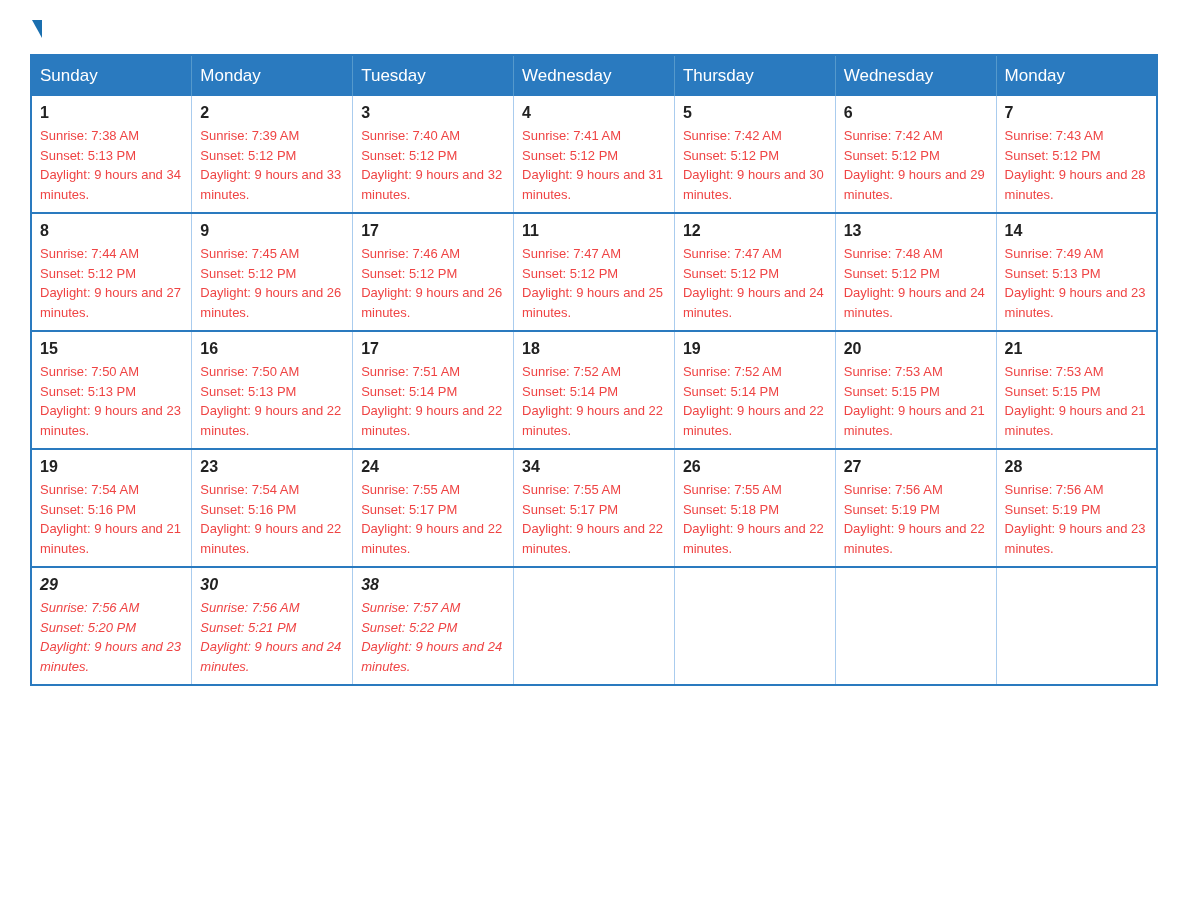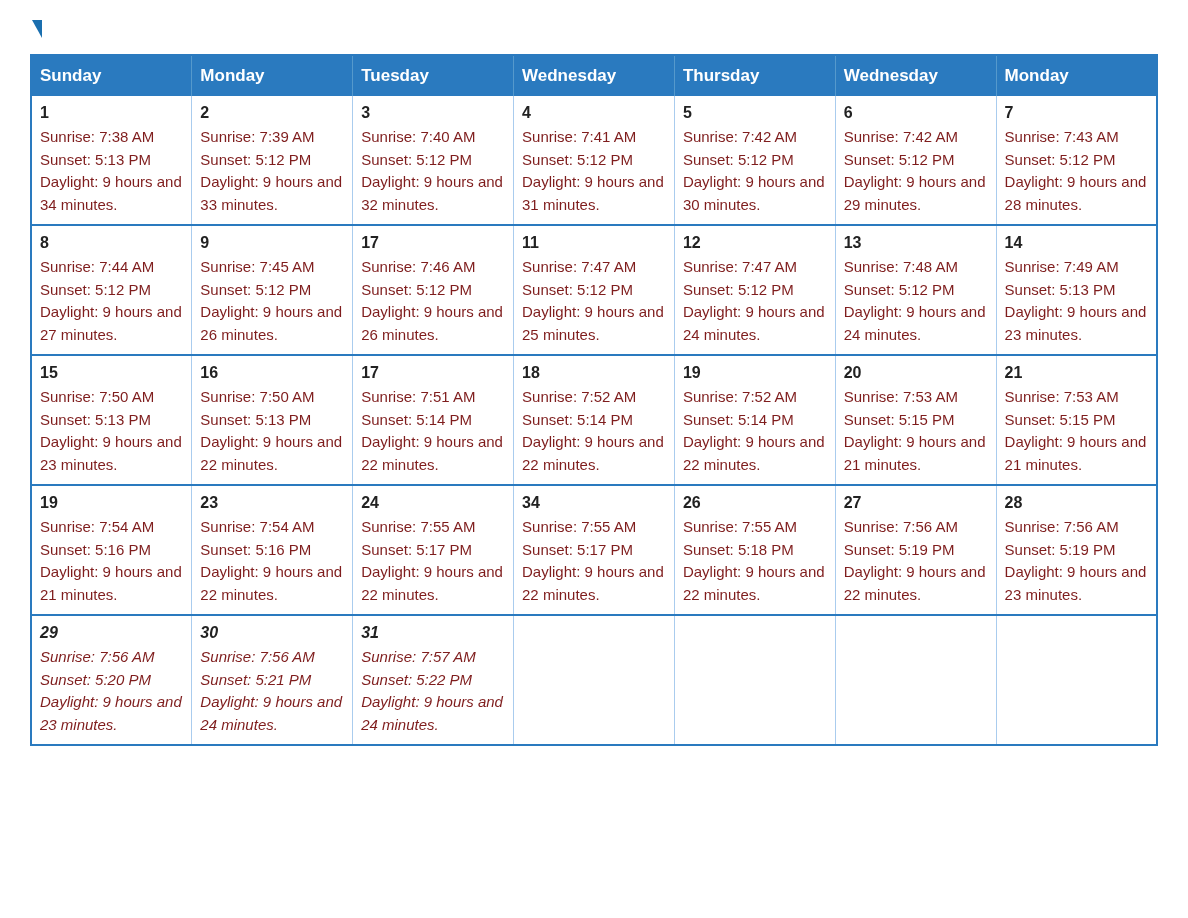--- a/index.html
+++ b/index.html
@@ -63,21 +63,21 @@
     }
     .calendar {
       width: 100%;
       border-collapse: collapse;
       border: 2px solid #2a7abf;
     }
     .calendar thead tr th {
       background-color: #2a7abf;
       color: #ffffff;
       font-size: 17px;
-      font-weight: bold;
+      font-weight: normal;
       padding: 10px 8px;
       text-align: left;
       border-right: 1px solid #5599cc;
     }
     .calendar thead tr th:last-child {
       border-right: none;
     }
     .calendar tbody tr td {
       vertical-align: top;
       padding: 8px 8px;
@@ -96,23 +96,23 @@
       font-style: italic;
     }
     .day-number {
       font-size: 16px;
       font-weight: bold;
       color: #222;
       display: block;
       margin-bottom: 4px;
     }
     .day-info {
-      font-size: 15px;
+      font-size: 13px;
       line-height: 1.5;
-      color: #7f1d1d;
+      color: #ef4444;
     }
     .empty-cell {
       background: #fff;
     }
   </style>
 </head>
 <body>
 
 <div class="header">
   <div class="logo">
@@ -264,21 +264,21 @@
       <tr>
         <td>
         <span class="day-number">29</span>
         <span class="day-info">Sunrise: 7:56 AM<br>Sunset: 5:20 PM<br>Daylight: 9 hours and 23 minutes.</span>
       </td>
         <td>
         <span class="day-number">30</span>
         <span class="day-info">Sunrise: 7:56 AM<br>Sunset: 5:21 PM<br>Daylight: 9 hours and 24 minutes.</span>
       </td>
         <td>
-        <span class="day-number">31</span>
+        <span class="day-number">38</span>
         <span class="day-info">Sunrise: 7:57 AM<br>Sunset: 5:22 PM<br>Daylight: 9 hours and 24 minutes.</span>
       </td>
         <td class="empty-cell"></td>
         <td class="empty-cell"></td>
         <td class="empty-cell"></td>
         <td class="empty-cell"></td>
       </tr>
     </tbody>
 </table>
 

